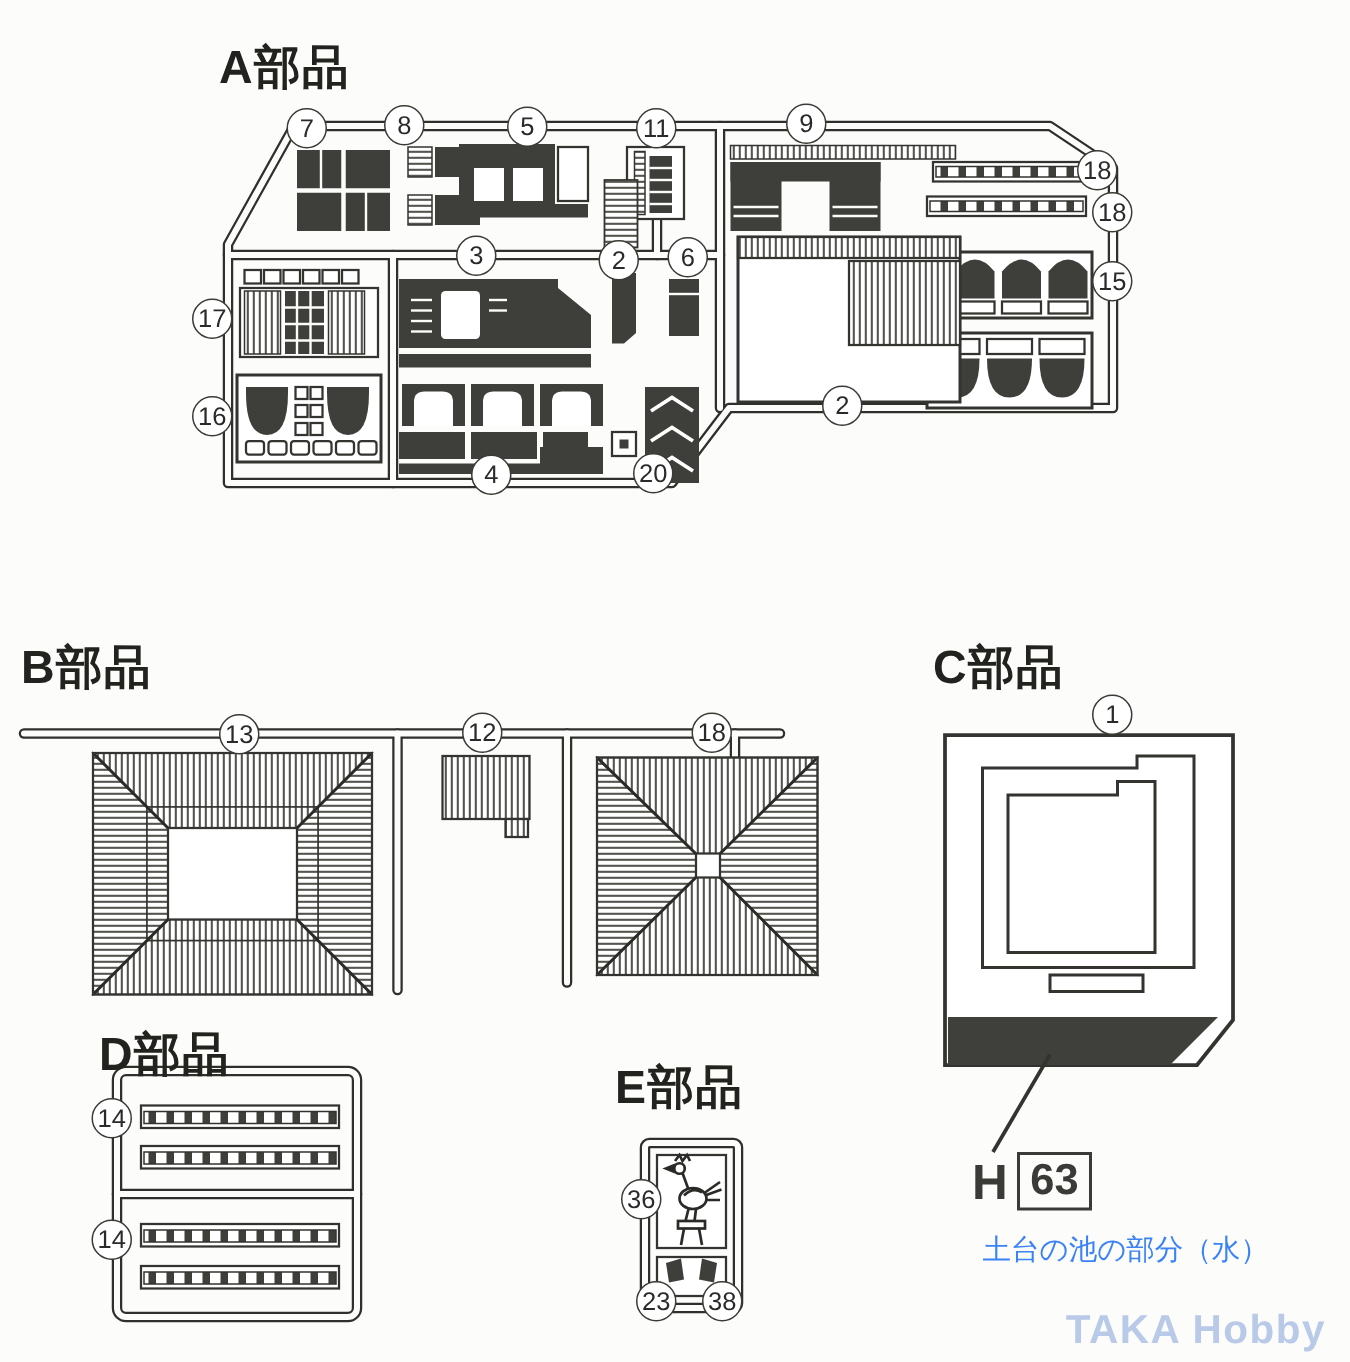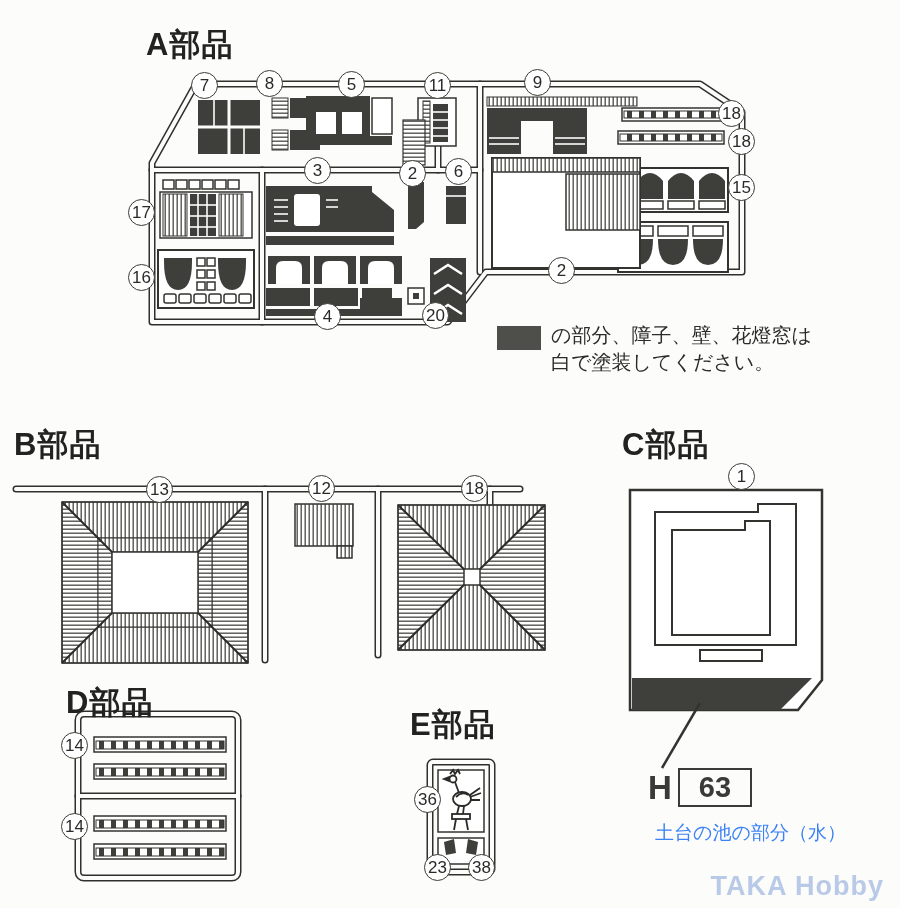--- a/index.html
+++ b/index.html
@@ -21,21 +21,21 @@
   .callout{
     position:absolute;width:27px;height:27px;border:1.7px solid #3a3a36;border-radius:50%;
     background:#fff;display:flex;align-items:center;justify-content:center;
     font-size:17px;color:#2a2a28;box-sizing:border-box;z-index:3;
   }
   .note{position:absolute;left:497px;top:322px;display:flex;align-items:flex-start;z-index:2;}
   .swatch{width:44px;height:24px;background:#4e4e4a;margin-top:4px;flex:none;}
   .note-text{margin-left:10px;font-size:20px;line-height:27px;color:#2b2b28;white-space:nowrap;}
   .paint-ref{position:absolute;left:648px;top:768px;display:flex;align-items:center;z-index:2;}
   .paint-ref .h{font-size:33px;font-weight:600;color:#3a3a36;}
-  .paint-ref .code{border:2.5px solid #3a3a36;font-size:29px;font-weight:600;color:#3a3a36;padding:1px 19px;margin-left:6px;}
+  .paint-ref .code{border:2.5px solid #3a3a36;font-size:29px;font-weight:600;color:#3a3a36;padding:1px 7px;margin-left:6px;}
   .pond-caption{position:absolute;left:655px;top:820px;font-size:19px;color:#3b82f6;white-space:nowrap;z-index:2;}
   .watermark{position:absolute;right:16px;bottom:6px;font-size:27px;font-weight:700;color:#b9cae8;letter-spacing:1px;z-index:2;}
 </style>
 </head>
 <body>
 
 <div class="page">
 
 <svg class="art" width="900" height="908" viewBox="0 0 900 908">
   <defs>
@@ -334,27 +334,20 @@
     </g>
   </g>
 </svg>
 
   <div class="section-title" style="left:146px;top:24px">A部品</div>
   <div class="section-title" style="left:14px;top:424px">B部品</div>
   <div class="section-title" style="left:622px;top:424px">C部品</div>
   <div class="section-title" style="left:66px;top:682px">D部品</div>
   <div class="section-title" style="left:410px;top:704px">E部品</div>
 
-  <div class="note">
-    <span class="swatch"></span>
-    <div class="note-text">
-      <span>の部分、障子、壁、花燈窓は</span><br>
-      <span>白で塗装してください。</span>
-    </div>
-  </div>
 
   <div class="paint-ref">
     <span class="h">H</span>
     <span class="code">63</span>
   </div>
   <div class="pond-caption">土台の池の部分（水）</div>
 
   <div class="watermark">TAKA Hobby</div>
 
   <div class="callout" style="left:191px;top:72px">7</div>

